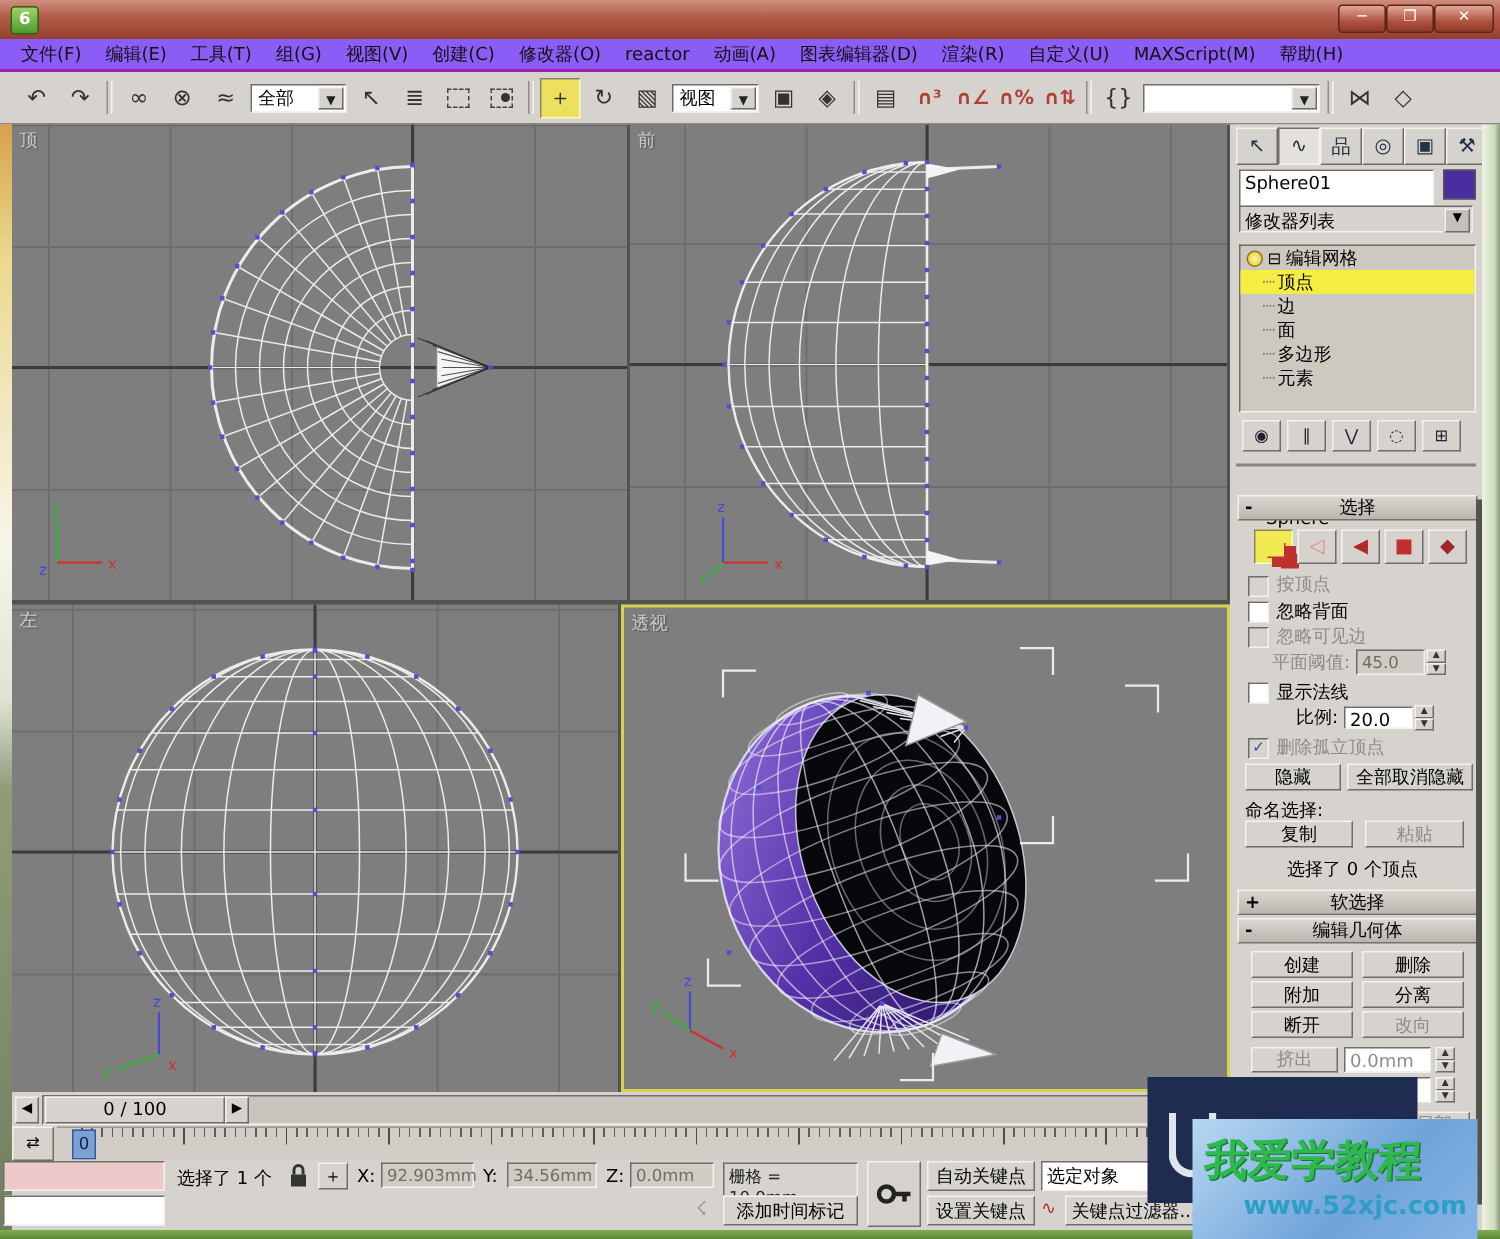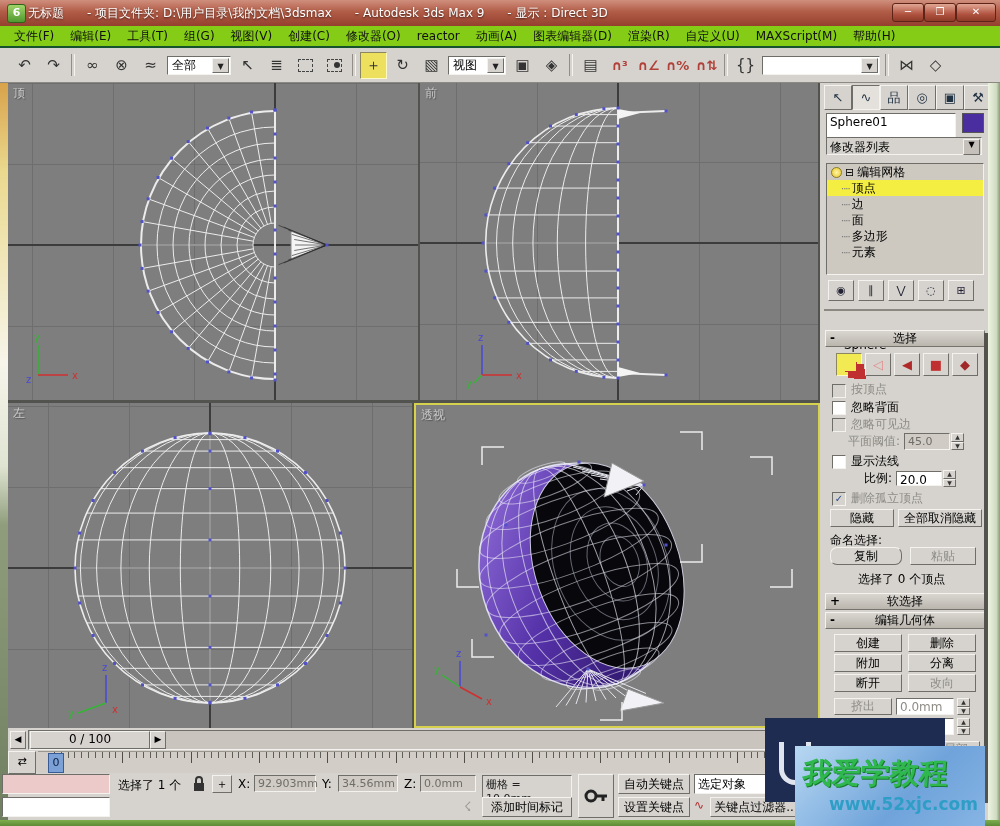--- a/index.html
+++ b/index.html
@@ -7,21 +7,21 @@
   #win{position:relative;width:1000px;height:826px;background:#d6d3ce;overflow:hidden;}
   .abs{position:absolute;}
 
   
   #titlebar{left:0;top:0;width:1000px;height:26px;background:linear-gradient(#cf8f7d,#b15c47 45%,#94402e);border-bottom:1px solid #6e2b1e;color:#fff;}
   #titlebar .ttxt{position:absolute;left:28px;top:5px;white-space:pre;text-shadow:0 1px 2px rgba(0,0,0,.6);font-size:12px;}
   #appicon{position:absolute;left:7px;top:4px;width:17px;height:17px;background:linear-gradient(#9fd36a,#4f9a2f);border:1px solid #2e6318;border-radius:3px;color:#fff;font-size:11px;text-align:center;line-height:16px;font-weight:bold;}
   .capbtn{position:absolute;top:3px;height:17px;background:linear-gradient(#e0a794,#b05340 60%,#8e3a28);border:1px solid #5e2418;border-radius:3px;color:#fff;text-align:center;line-height:15px;font-size:10px;}
   #btn-min{right:76px;width:30px;} #btn-max{right:44px;width:30px;} #btn-close{right:4px;width:38px;}
 
-  #menubar{left:0;top:26px;width:1000px;height:22px;background:#84cc16;border-bottom:2px solid #14532d;display:flex;align-items:center;padding-left:6px;box-sizing:border-box;}
+  #menubar{left:0;top:26px;width:1000px;height:22px;background:#8b5cf6;border-bottom:2px solid #a21caf;display:flex;align-items:center;padding-left:6px;box-sizing:border-box;}
   .menu-item{padding:2px 8px;color:#111;cursor:default;}
 
   #toolbar{left:0;top:48px;width:1000px;height:35px;background:#d6d3ce;border-bottom:1px solid #8b8981;display:flex;align-items:center;padding-left:10px;box-sizing:border-box;}
   .tbtn{width:25px;height:25px;margin:0 1px;display:flex;align-items:center;justify-content:center;font-size:15px;color:#333;background:#d6d3ce;border:1px solid #d6d3ce;}
   .tbtn.pressed{background:#ece05e;border-color:#8a8660 #fdf8c8 #fdf8c8 #8a8660;border-style:solid;}
   .tsep{width:2px;height:22px;border-left:1px solid #908e86;border-right:1px solid #f5f3ef;margin:0 3px;}
   .tdrop{height:19px;background:#fff;border:1px solid;border-color:#6f6d68 #f4f2ee #f4f2ee #6f6d68;display:flex;align-items:center;font-size:12px;color:#000;padding-left:4px;box-sizing:border-box;position:relative;margin:8px 2px;}
   .tdrop .da{position:absolute;right:1px;top:1px;bottom:1px;width:15px;background:#d6d3ce;border:1px solid;border-color:#f4f2ee #6f6d68 #6f6d68 #f4f2ee;font-size:8px;text-align:center;line-height:15px;color:#222;}
   .snapg{color:#b04038;font-weight:bold;font-size:13px;}
   .box-dash{width:13px;height:11px;border:1px dashed #444;position:relative;}
@@ -96,21 +96,20 @@
   #wm-line1{position:absolute;left:8px;top:8px;font-size:29px;font-weight:bold;color:#2fb84e;text-shadow:1px 1px 0 #1a7a30;transform:skewX(-4deg);white-space:nowrap;}
   #wm-line2{position:absolute;left:34px;top:48px;font-size:17px;font-weight:bold;color:#2f9ec6;}
 </style>
 </head>
 <body>
 
 <div id="win">
 
   <div id="titlebar" class="abs">
     <div id="appicon">6</div>
-    <span class="ttxt">无标题      - 项目文件夹: D:\用户目录\我的文档\3dsmax      - Autodesk 3ds Max 9      - 显示 : Direct 3D</span>
     <div id="btn-min" class="capbtn">─</div>
     <div id="btn-max" class="capbtn">❐</div>
     <div id="btn-close" class="capbtn">✕</div>
   </div>
 
   <div id="menubar" class="abs">
 
   <span class="menu-item">文件(F)</span>
       <span class="menu-item">编辑(E)</span>
       <span class="menu-item">工具(T)</span>
@@ -570,21 +569,21 @@
           <i>▼</i>
         </span>
     </div>
     <div class="cbrow dis" style="top:408px;">
         <span class="cb dis">✓</span>
         <span>删除孤立顶点</span>
       </div>
     <div class="btn abs" style="left:8px;top:426px;width:64px;height:18px;">隐藏</div>
     <div class="btn abs" style="left:76px;top:426px;width:84px;height:18px;">全部取消隐藏</div>
     <div class="abs slab" style="left:8px;top:449px;">命名选择:</div>
-    <div class="btn abs" style="left:8px;top:464px;width:72px;height:18px;border-radius:7px;">复制</div>
+    <div class="btn abs" style="left:8px;top:464px;width:72px;height:18px;">复制</div>
     <div class="btn dis abs" style="left:88px;top:464px;width:66px;height:18px;">粘贴</div>
     <div class="abs slab" style="left:36px;top:488px;">选择了 0 个顶点</div>
 
     <div class="rollhead" style="top:510px;"><span class="pm">+</span><span>软选择</span></div>
     <div class="rollhead" style="top:529px;"><span class="pm">-</span><span>编辑几何体</span></div>
 
     <div class="btn abs" style="left:12px;top:551px;width:68px;height:18px;">创建</div>
     <div class="btn abs" style="left:86px;top:551px;width:68px;height:18px;">删除</div>
     <div class="btn abs" style="left:12px;top:571px;width:68px;height:18px;">附加</div>
     <div class="btn abs" style="left:86px;top:571px;width:68px;height:18px;">分离</div>

